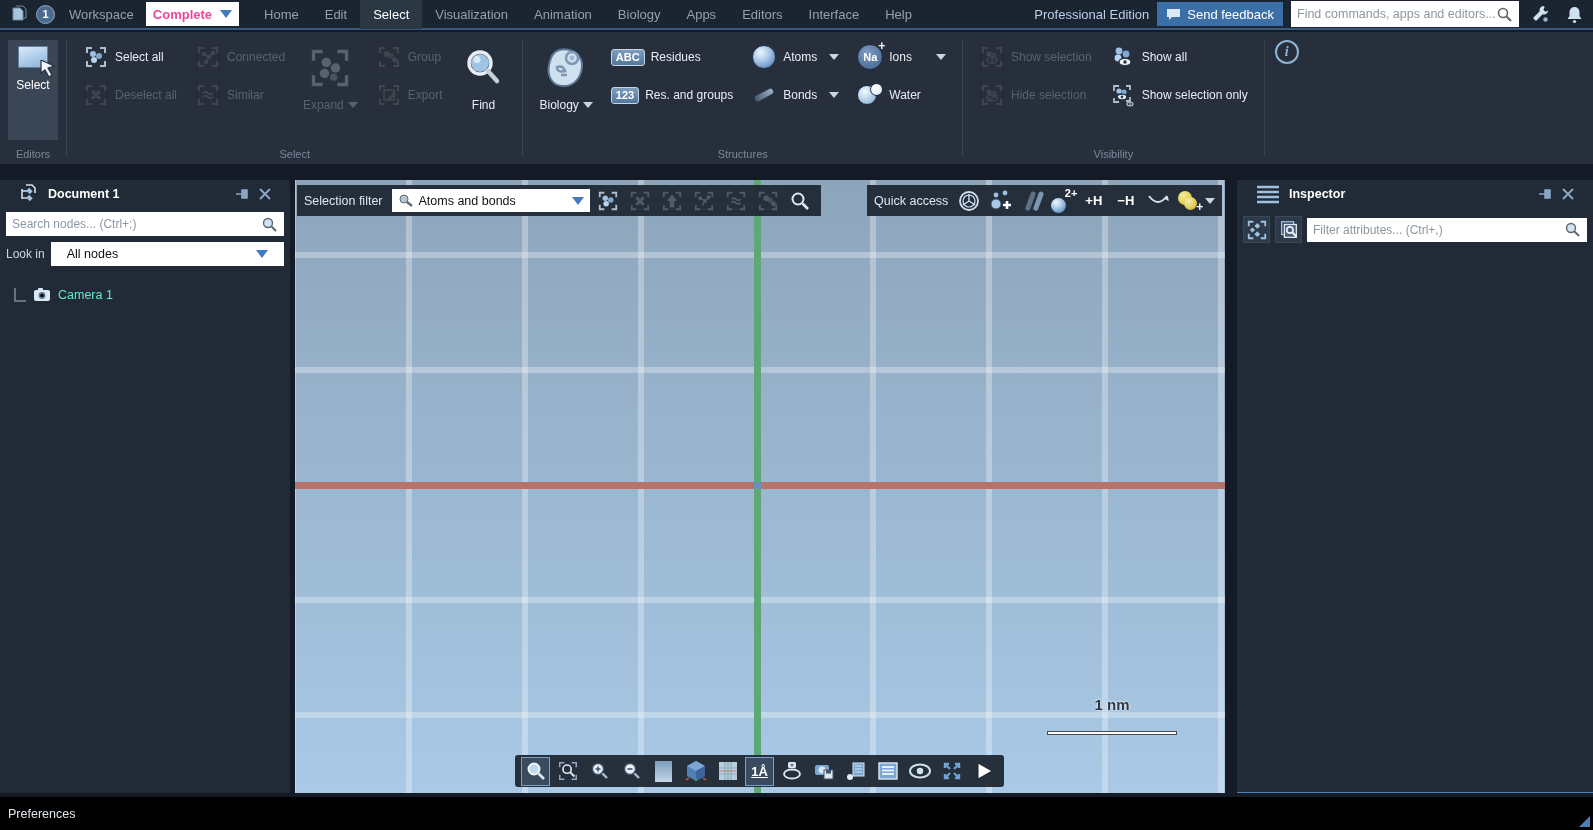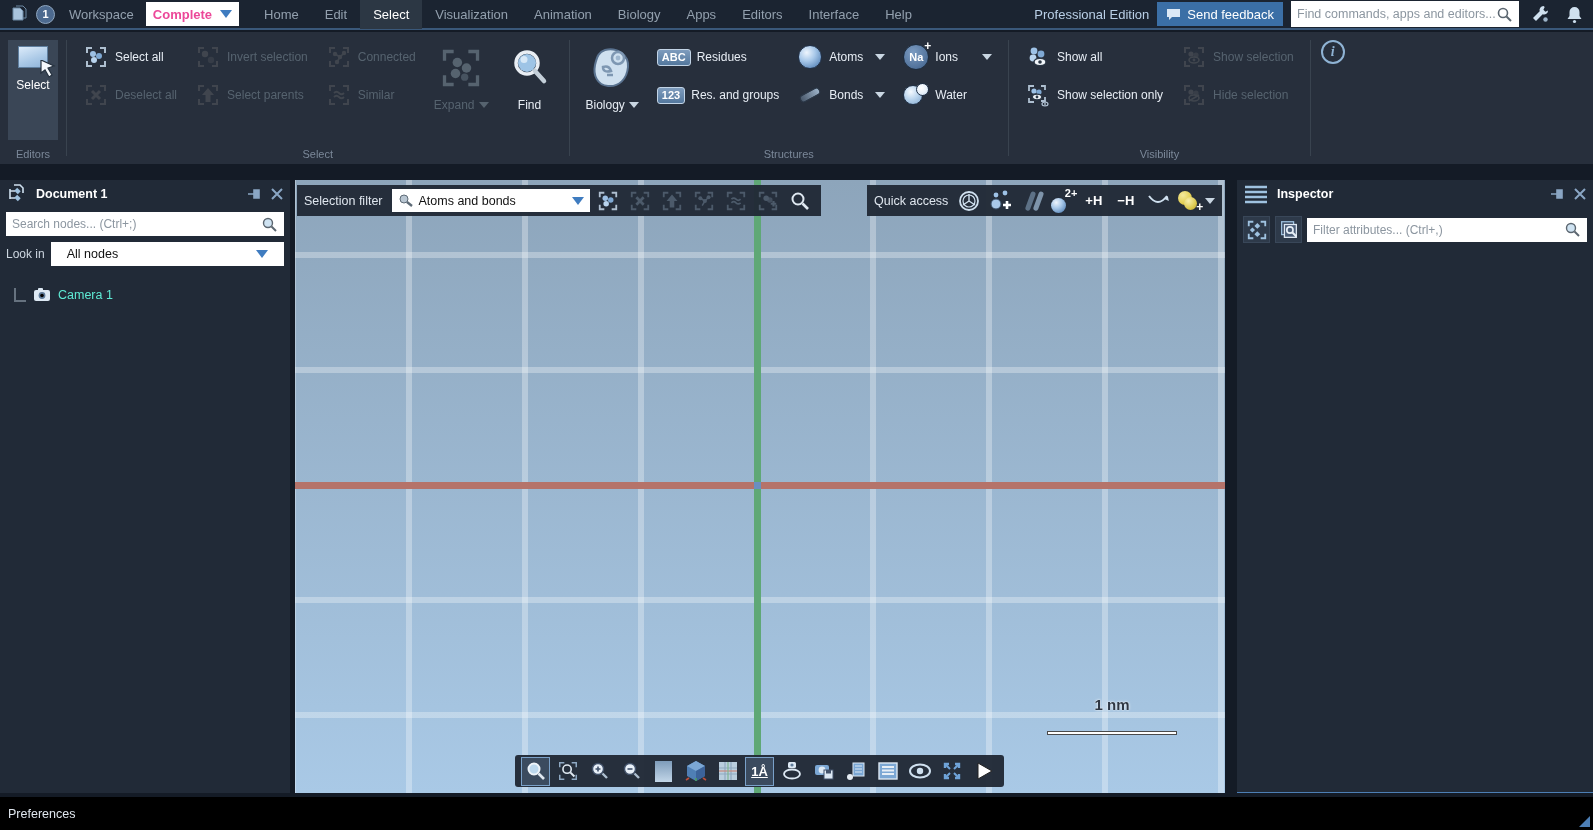--- a/index.html
+++ b/index.html
@@ -68,21 +68,21 @@
     background:radial-gradient(circle at 38% 32%,#f4f9fe,#bcd6ee 45%,#7fa6cd);border:1px solid #223248;}
   .water .w2{position:absolute;right:0;top:0;width:13px;height:13px;border-radius:50%;
     background:radial-gradient(circle at 40% 35%,#ffffff,#e8f1fa 55%,#c0d4e8);border:1px solid #223248;}
   .info-circle{width:24px;height:24px;border-radius:50%;border:2px solid #8fb3d4;color:#8fb3d4;
     display:flex;align-items:center;justify-content:center;font-size:14px;font-family:"Liberation Serif",serif;font-style:italic;font-weight:bold;margin:8px 10px 0 10px;}
 
   
   .panel{position:absolute;top:180px;height:613px;background:var(--panel-bg);}
   .doc-panel{left:0;width:290px;}
   .insp-panel{left:1237px;width:356px;border-bottom:1px solid #4d7fb5;}
-  .phead{height:28px;display:flex;align-items:center;gap:8px;padding:0 6px;}
+  .phead{height:28px;display:flex;align-items:center;gap:8px;padding:0 18px;}
   .phead .ptitle{font-weight:bold;font-size:12.5px;color:#fff;}
   .phead-right{margin-left:auto;display:flex;align-items:center;gap:8px;}
   .white-input{background:#fff;height:24px;display:flex;align-items:center;padding:0 6px;}
   .white-input input{border:none;outline:none;flex:1;font-size:12px;color:#333;background:transparent;}
   .white-input input::placeholder{color:#8c96a0;}
   .doc-search{margin:4px 6px 0 6px;}
   .lookin{display:flex;align-items:center;margin:6px 0 0 6px;gap:6px;}
   .lookin-label{color:#cdd6e0;font-size:12px;}
   .lookin-select{background:#fff;color:#111;height:24px;flex:1;margin-right:6px;display:flex;align-items:center;
     justify-content:space-between;padding:0 16px;font-size:12.5px;}
@@ -235,41 +235,20 @@
               </svg>
           </span>
           <span class="rlb">Deselect all</span>
         </div>
       </div>
       <div class="col">
         <div class="rb disabled">
           <span class="ric">
             <svg width="24" height="24" viewBox="0 0 24 24">
                 <path d="M3 8V3h5 M16 3h5v5 M21 16v5h-5 M8 21H3v-5" fill="none" stroke="currentColor" stroke-width="2"></path>
-                <circle cx="9" cy="9" r="3.2" fill="currentColor"></circle>
-                <circle cx="15" cy="15" r="3.2" fill="currentColor" opacity=".6"></circle>
-              </svg>
-          </span>
-          <span class="rlb">Invert selection</span>
-        </div>
-        <div class="rb disabled">
-          <span class="ric">
-            <svg width="24" height="24" viewBox="0 0 24 24">
-                <path d="M3 8V3h5 M16 3h5v5 M21 16v5h-5 M8 21H3v-5" fill="none" stroke="currentColor" stroke-width="2"></path>
-                <polygon points="12,5 18,12 14.5,12 14.5,19 9.5,19 9.5,12 6,12" fill="currentColor"></polygon>
-              </svg>
-          </span>
-          <span class="rlb">Select parents</span>
-        </div>
-      </div>
-      <div class="col">
-        <div class="rb disabled">
-          <span class="ric">
-            <svg width="24" height="24" viewBox="0 0 24 24">
-                <path d="M3 8V3h5 M16 3h5v5 M21 16v5h-5 M8 21H3v-5" fill="none" stroke="currentColor" stroke-width="2"></path>
                 <path d="M8 9l5 3 4-4 M13 12l-3 5" stroke="currentColor" stroke-width="1.6" fill="none"></path>
                 <circle cx="8" cy="9" r="2.2" fill="currentColor"></circle>
                 <circle cx="17" cy="8" r="2.2" fill="currentColor"></circle>
                 <circle cx="13" cy="12" r="2.2" fill="currentColor"></circle>
                 <circle cx="10" cy="17" r="2.2" fill="currentColor"></circle>
               </svg>
           </span>
           <span class="rlb">Connected</span>
         </div>
         <div class="rb disabled">
@@ -290,20 +269,43 @@
               <circle cx="15" cy="12" r="2.6" fill="currentColor"></circle>
               <circle cx="9" cy="15" r="2.6" fill="currentColor"></circle>
               <circle cx="14" cy="17" r="2" fill="currentColor" opacity=".7"></circle>
             </svg>
         </span>
         <span class="rlb">
             <span>Expand</span>
             <span class="caret"></span>
           </span>
       </div>
+      <div class="col">
+        <div class="rb disabled">
+          <span class="ric">
+            <svg width="24" height="24" viewBox="0 0 24 24">
+                <path d="M3 8V3h5 M16 3h5v5 M21 16v5h-5 M8 21H3v-5" fill="none" stroke="currentColor" stroke-width="2"></path>
+                <circle cx="10" cy="9" r="3" fill="currentColor"></circle>
+                <circle cx="14" cy="11" r="3" fill="currentColor" opacity=".75"></circle>
+                <path d="M15 15h6 M18 12v6" stroke="currentColor" stroke-width="2.4"></path>
+              </svg>
+          </span>
+          <span class="rlb">Group</span>
+        </div>
+        <div class="rb disabled">
+          <span class="ric">
+            <svg width="24" height="24" viewBox="0 0 24 24">
+                <path d="M3 8V3h5 M16 3h5v5 M21 16v5h-5 M8 21H3v-5" fill="none" stroke="currentColor" stroke-width="2"></path>
+                <rect x="7" y="7" width="10" height="10" fill="none" stroke="currentColor" stroke-width="1.6"></rect>
+                <path d="M10 16l7-7 2 2-7 7z" fill="currentColor"></path>
+              </svg>
+          </span>
+          <span class="rlb">Export</span>
+        </div>
+      </div>
       <div class="rb-lg">
         <span class="ric-lg">
           <svg width="46" height="46" viewBox="0 0 46 46">
               <circle cx="20" cy="18" r="11" fill="none" stroke="#e9eef4" stroke-width="3.5"></circle>
               <circle cx="20" cy="18" r="9" fill="#9ec4e6"></circle>
               <circle cx="17" cy="14.5" r="3.5" fill="#d7e8f7"></circle>
               <line x1="28" y1="26" x2="37" y2="36" stroke="#c4cfd9" stroke-width="4.5" stroke-linecap="round"></line>
             </svg>
         </span>
         <span class="rlb">Find</span>
@@ -369,20 +371,46 @@
             </span>
           <span class="rlb">Water</span>
         </div>
       </div>
       <div class="gcap">Structures</div>
     </div>
     <div class="gdiv"></div>
 
     <div class="rgroup">
       <div class="col">
+        <div class="rb disabled">
+          <span class="ric">
+            <svg width="24" height="24" viewBox="0 0 24 24">
+                <path d="M3 8V3h5 M16 3h5v5 M21 16v5h-5 M8 21H3v-5" fill="none" stroke="currentColor" stroke-width="2"></path>
+                <circle cx="9" cy="9" r="2.6" fill="currentColor"></circle>
+                <circle cx="14" cy="10" r="2.6" fill="currentColor" opacity=".7"></circle>
+                <ellipse cx="12" cy="15" rx="5" ry="3" fill="none" stroke="currentColor" stroke-width="1.6"></ellipse>
+                <circle cx="12" cy="15" r="1.4" fill="currentColor"></circle>
+              </svg>
+          </span>
+          <span class="rlb">Show selection</span>
+        </div>
+        <div class="rb disabled">
+          <span class="ric">
+            <svg width="24" height="24" viewBox="0 0 24 24">
+                <path d="M3 8V3h5 M16 3h5v5 M21 16v5h-5 M8 21H3v-5" fill="none" stroke="currentColor" stroke-width="2"></path>
+                <circle cx="9" cy="9" r="2.6" fill="currentColor"></circle>
+                <circle cx="14" cy="10" r="2.6" fill="currentColor" opacity=".7"></circle>
+                <ellipse cx="12" cy="15" rx="5" ry="3" fill="none" stroke="currentColor" stroke-width="1.6"></ellipse>
+                <line x1="7" y1="18" x2="17" y2="12" stroke="currentColor" stroke-width="1.6"></line>
+              </svg>
+          </span>
+          <span class="rlb">Hide selection</span>
+        </div>
+      </div>
+      <div class="col">
         <div class="rb">
           <span class="ric">
             <svg width="24" height="24" viewBox="0 0 24 24">
                 <circle cx="8" cy="6" r="3.4" fill="#9ec2e6"></circle>
                 <circle cx="15" cy="9" r="3.4" fill="#7fa9d4"></circle>
                 <circle cx="7" cy="13" r="3.4" fill="#b9d4ee"></circle>
                 <ellipse cx="14" cy="17" rx="6" ry="3.6" fill="#f2f6fa" stroke="#2c3846" stroke-width="1.4"></ellipse>
                 <circle cx="14" cy="17" r="1.8" fill="#2c3846"></circle>
               </svg>
           </span>
@@ -394,46 +422,20 @@
                 <path d="M3 8V3h5 M15 3h4v4 M19 14v4h-4 M8 19H3v-4" fill="none" stroke="#aebfd0" stroke-width="1.8"></path>
                 <circle cx="8" cy="8" r="2.6" fill="#9ec2e6"></circle>
                 <circle cx="13" cy="9" r="2.6" fill="#7fa9d4"></circle>
                 <ellipse cx="11" cy="14" rx="4.6" ry="2.8" fill="#f2f6fa" stroke="#2c3846" stroke-width="1.2"></ellipse>
                 <circle cx="11" cy="14" r="1.4" fill="#2c3846"></circle>
                 <ellipse cx="19" cy="21" rx="3" ry="1.9" fill="none" stroke="#aebfd0" stroke-width="1.2"></ellipse>
                 <circle cx="19" cy="21" r=".9" fill="#aebfd0"></circle>
               </svg>
           </span>
           <span class="rlb">Show selection only</span>
-        </div>
-      </div>
-      <div class="col">
-        <div class="rb disabled">
-          <span class="ric">
-            <svg width="24" height="24" viewBox="0 0 24 24">
-                <path d="M3 8V3h5 M16 3h5v5 M21 16v5h-5 M8 21H3v-5" fill="none" stroke="currentColor" stroke-width="2"></path>
-                <circle cx="9" cy="9" r="2.6" fill="currentColor"></circle>
-                <circle cx="14" cy="10" r="2.6" fill="currentColor" opacity=".7"></circle>
-                <ellipse cx="12" cy="15" rx="5" ry="3" fill="none" stroke="currentColor" stroke-width="1.6"></ellipse>
-                <circle cx="12" cy="15" r="1.4" fill="currentColor"></circle>
-              </svg>
-          </span>
-          <span class="rlb">Show selection</span>
-        </div>
-        <div class="rb disabled">
-          <span class="ric">
-            <svg width="24" height="24" viewBox="0 0 24 24">
-                <path d="M3 8V3h5 M16 3h5v5 M21 16v5h-5 M8 21H3v-5" fill="none" stroke="currentColor" stroke-width="2"></path>
-                <circle cx="9" cy="9" r="2.6" fill="currentColor"></circle>
-                <circle cx="14" cy="10" r="2.6" fill="currentColor" opacity=".7"></circle>
-                <ellipse cx="12" cy="15" rx="5" ry="3" fill="none" stroke="currentColor" stroke-width="1.6"></ellipse>
-                <line x1="7" y1="18" x2="17" y2="12" stroke="currentColor" stroke-width="1.6"></line>
-              </svg>
-          </span>
-          <span class="rlb">Hide selection</span>
         </div>
       </div>
       <div class="gcap">Visibility</div>
     </div>
     <div class="gdiv"></div>
     <div class="info-circle">i</div>
   </div>
 
   <div class="panel doc-panel">
     <div class="phead">

